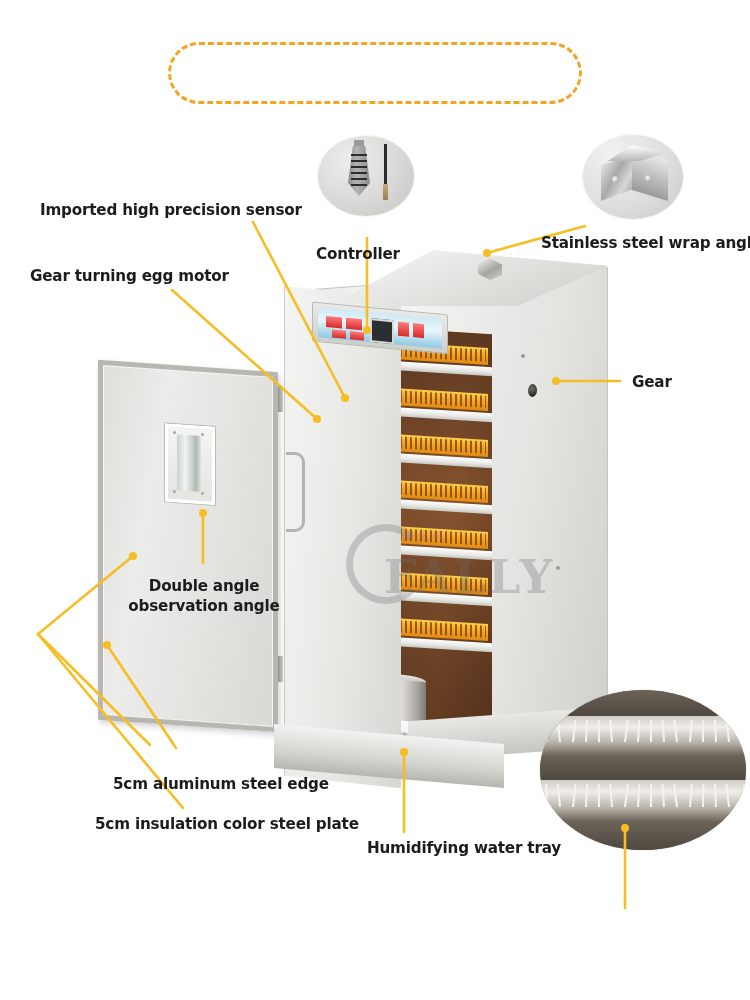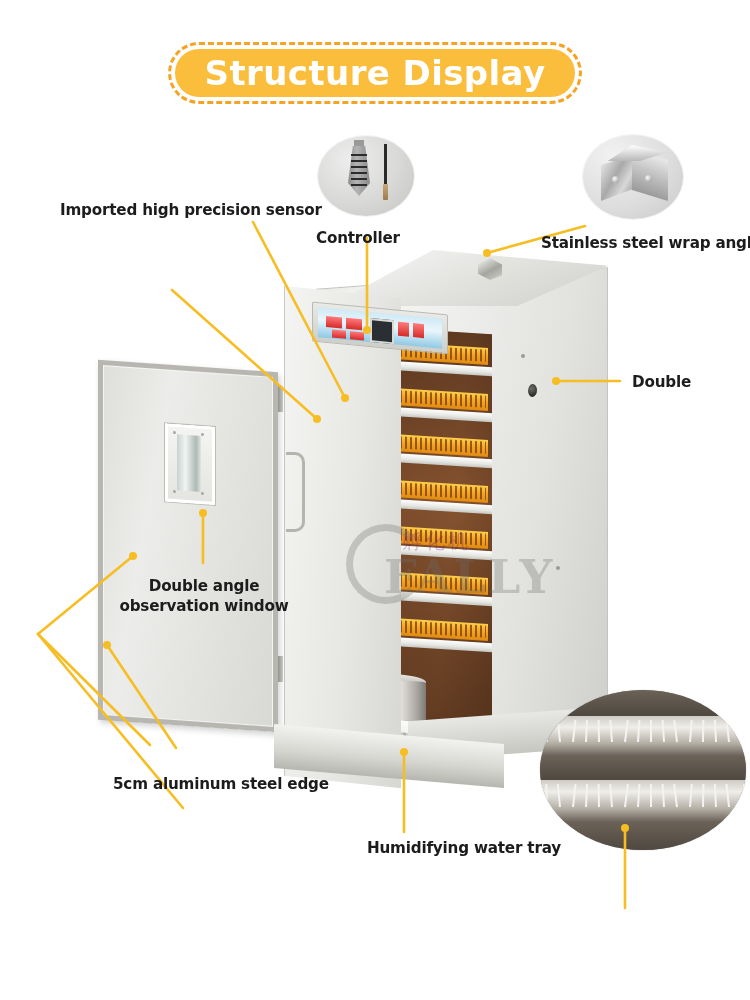--- a/index.html
+++ b/index.html
@@ -137,35 +137,32 @@
       background:radial-gradient(circle at 40% 35%,#6d6d68,#141414);transform:skewY(-4deg);}
   .wrap-corner{position:absolute;left:390px;top:22px;width:24px;height:22px;
       background:linear-gradient(150deg,#f7f7f7,#a5a5a0 55%,#d2d2cd);
       clip-path:polygon(50% 0,100% 30%,100% 78%,50% 100%,0 72%,0 28%);}
   .screwdot{position:absolute;width:4px;height:4px;border-radius:50%;background:#9b9b96;}
 
   .wm{position:absolute;left:258px;top:268px;width:200px;height:110px;
       opacity:.30;pointer-events:none;}
   .wm-txt{position:absolute;left:38px;top:46px;font-size:46px;font-weight:bold;
       color:#6e6e6e;font-family:"DejaVu Serif",serif;letter-spacing:2px;}
-  .wm-cn{position:absolute;left:56px;top:24px;font-size:20px;color:#701a75;
+  .wm-cn{position:absolute;left:56px;top:24px;font-size:12px;color:#8b5cf6;
       font-family:"DejaVu Sans",sans-serif;letter-spacing:3px;}
   .wm-ring{position:absolute;left:0;top:20px;width:66px;height:66px;border-radius:50%;
       border:7px solid #6e6e6e;border-right-color:transparent;}
 </style>
 </head>
 <body>
 
 <div class="stage">
 
   <div class="title-wrap">
     <div class="title-dash"></div>
-    <div class="title-fill">
-      <span class="title-text">Structure Display</span>
-    </div>
   </div>
 
   <div class="machine">
     <div class="cab-side"></div>
     <div class="cab-top"></div>
 
     <div class="cab-interior">
       <div class="interior-back"></div>
       <div class="rack" style="top:14px"></div>
       <div class="rail" style="top:33px"></div>
@@ -318,33 +315,35 @@
       <circle cx="487" cy="253" r="4"></circle>
       <circle cx="556" cy="381" r="4"></circle>
       <circle cx="203" cy="513" r="4"></circle>
       <circle cx="133" cy="556" r="4"></circle>
       <circle cx="107" cy="645" r="4"></circle>
       <circle cx="404" cy="752" r="4"></circle>
       <circle cx="625" cy="828" r="4"></circle>
     </g>
   </svg>
 
-  <div class="lbl" style="left:60px;top:200px">Imported high precision sensor</div>
-
-
-  <div class="lbl" style="left:316px;top:228px">Controller</div>
+  <div class="lbl" style="left:40px;top:200px">Imported high precision sensor</div>
+
+  <div class="lbl" style="left:30px;top:266px">Gear turning egg motor</div>
+
+  <div class="lbl" style="left:316px;top:244px">Controller</div>
 
   <div class="lbl" style="left:541px;top:233px">Stainless steel wrap angle</div>
 
-  <div class="lbl" style="left:632px;top:372px">Double</div>
+  <div class="lbl" style="left:632px;top:372px">Gear</div>
 
   <div class="lbl ctr" style="left:114px;top:576px;width:180px">
     <div>Double angle</div>
-    <div>observation window</div>
+    <div>observation angle</div>
   </div>
 
   <div class="lbl" style="left:113px;top:774px">5cm aluminum steel edge</div>
 
+  <div class="lbl" style="left:95px;top:814px">5cm insulation color steel plate</div>
 
   <div class="lbl" style="left:367px;top:838px">Humidifying water tray</div>
 
 
 </div>
 
 </body></html>

